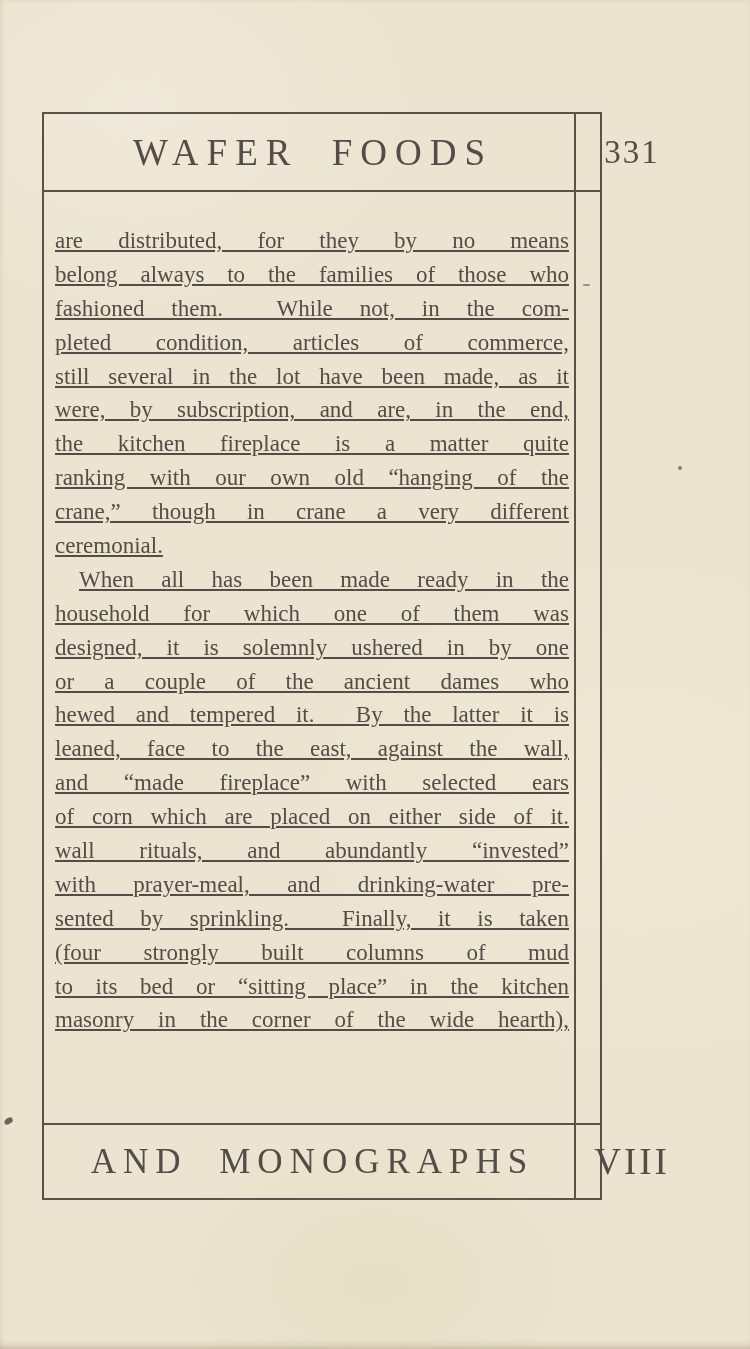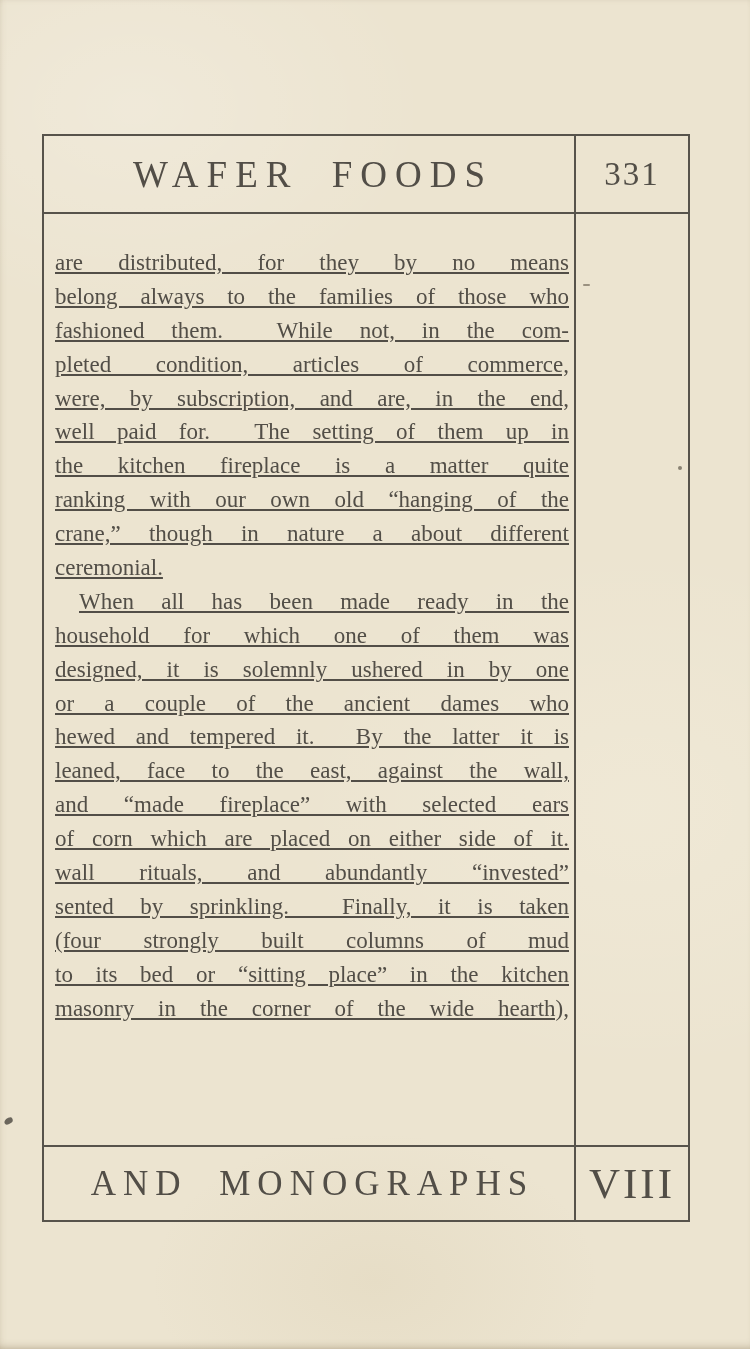--- a/index.html
+++ b/index.html
@@ -27,22 +27,22 @@
     inset: 0;
     pointer-events: none;
     box-shadow:
       inset 0 -7px 10px -7px rgba(110,92,55,0.45),
       inset 5px 0 10px -8px rgba(110,92,55,0.25),
       inset 0 4px 8px -7px rgba(110,92,55,0.18);
   }
   .frame {
     position: absolute;
     left: 42px;
-    top: 134px;
-    width: 648px;
+    top: 112px;
+    width: 560px;
     height: 1088px;
     box-sizing: border-box;
     border: 2px solid var(--rule);
     padding-left: 8px;
   }
   .col-divider {
     position: absolute;
     top: 0; bottom: 0;
     left: 530px;
     width: 2px;
@@ -108,21 +108,21 @@
     word-spacing: 16px;
     padding-left: 7px;
     box-sizing: border-box;
     border-radius: 18px;
   }
   .volume-number {
     position: absolute;
     left: 532px; top: 1011px;
     width: 112px; height: 73px;
     display: flex; align-items: center; justify-content: center;
-    font-size: 43px;
+    font-size: 37px;
     letter-spacing: 3px;
     font-family: Liberation Serif, serif;
   }
   .speck { position: absolute; pointer-events: none; }
   .speck-1 {
     left: 4px; top: 1118px;
     width: 9px; height: 6px;
     background: #6b665c;
     border-radius: 60% 40% 55% 45%;
     transform: rotate(-25deg);
@@ -155,35 +155,36 @@
 
     <div class="running-head">WAFER FOODS</div>
 
     <div class="page-number">331</div>
 
     <div class="body-text">
         <div class="line">are distributed, for they by no means</div>
         <div class="line">belong always to the families of those who</div>
         <div class="line">fashioned them.&nbsp; While not, in the com-</div>
         <div class="line">pleted condition, articles of commerce,</div>
+        <div class="line">still several in the lot have been made, as it</div>
         <div class="line">were, by subscription, and are, in the end,</div>
-        <div class="line">well paid for.&nbsp; The setting of them up in</div>
         <div class="line">the kitchen fireplace is a matter quite</div>
         <div class="line">ranking with our own old “hanging of the</div>
-        <div class="line">crane,” though in nature a about different</div>
+        <div class="line">crane,” though in crane a very different</div>
         <div class="line no-just">ceremonial.</div>
         <div class="line indent">When all has been made ready in the</div>
         <div class="line">household for which one of them was</div>
         <div class="line">designed, it is solemnly ushered in by one</div>
         <div class="line">or a couple of the ancient dames who</div>
         <div class="line">hewed and tempered it.&nbsp; By the latter it is</div>
         <div class="line">leaned, face to the east, against the wall,</div>
         <div class="line">and “made fireplace” with selected ears</div>
         <div class="line">of corn which are placed on either side of it.</div>
         <div class="line">wall rituals, and abundantly “invested”</div>
+        <div class="line">with prayer-meal, and drinking-water pre-</div>
         <div class="line">sented by sprinkling.&nbsp; Finally, it is taken</div>
         <div class="line">(four strongly built columns of mud</div>
         <div class="line">to its bed or “sitting place” in the kitchen</div>
         <div class="line">masonry in the corner of the wide hearth),</div>
       </div>
 
     <div class="footer-title">AND MONOGRAPHS</div>
 
     <div class="volume-number">VIII</div>
   </div>

